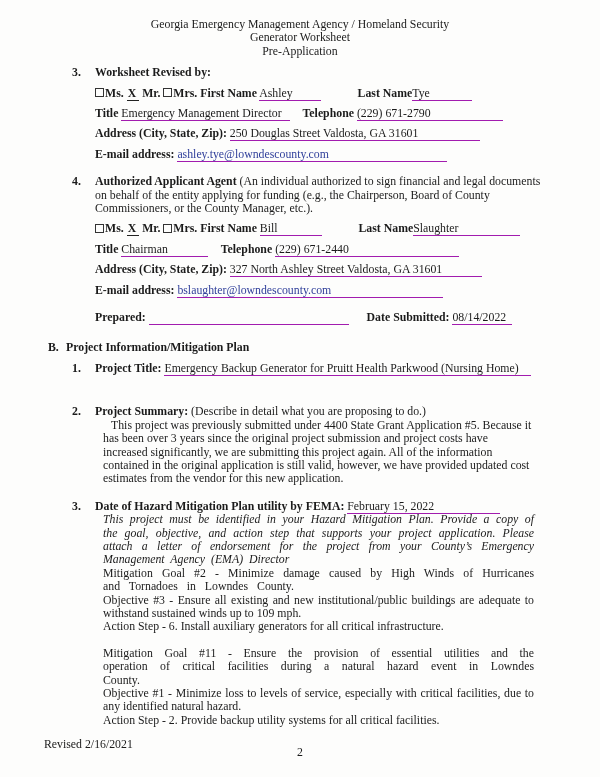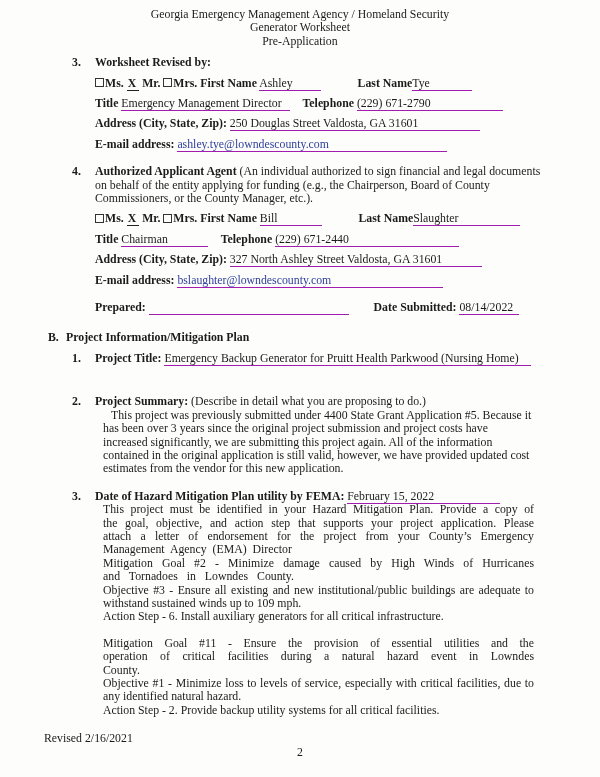--- a/index.html
+++ b/index.html
@@ -4,44 +4,44 @@
 <style>
   html,body {margin:0; padding:0; background:#ffffff;}
   .page {
     width:600px; height:777px; position:relative; overflow:hidden;
     background:#fdfdfc; color:#1b1b1b;
     font-family:"Liberation Serif", serif;
     font-size:11.8px; line-height:13.4px;
   }
   .c {text-align:center;}
   .b {font-weight:bold;}
-  .hdrblock {padding-top:8px;}
+  .hdrblock {padding-top:18px;}
   
   .li {margin-left:72px; margin-right:48px; display:flex; margin-top:7px;}
   .li .num {flex:0 0 23px; font-weight:bold;}
   .li .bd {flex:1; min-width:0;}
   .liB {margin-left:48px; margin-right:48px; display:flex;}
   .liB .numB {flex:0 0 18px; font-weight:bold;}
   .ind {margin-left:95px; margin-right:58px;}
   .frow {margin-top:7px;}
   .para {padding-right:18px;margin-left:8px;}
   .just {text-align:justify;}
   .goal {font-weight:normal; text-align:justify; word-spacing:6px;}
-  .sp3 {word-spacing:3px;}
+  .sp3 {word-spacing:3px;font-style:italic;}
   
   .uv {border-bottom:1px solid #a21caf;}
   .fill {display:inline-block;}
   .link {color:#31409b;}
   
   .cb {display:inline-block; width:7px; height:7px; border:1px solid #333;
        margin-right:1px; vertical-align:-0.5px; background:#fdfdfc;}
   .xmark {font-weight:bold; border-bottom:1px solid #222; padding:0 3px 0 1px;}
   .gapL {margin-left:34px;}
   .gapM {margin-left:10px;}
-  .revised {position:absolute; left:44px; bottom:32px;}
+  .revised {position:absolute; left:44px; bottom:26px;}
   .pagenum {position:absolute; left:0; right:0; bottom:18px; text-align:center;}
 </style>
 </head>
 <body>
 
 <div class="page">
 
   <div class="hdrblock">
     <div class="c">Georgia Emergency Management Agency / Homeland Security</div>
     <div class="c">Generator Worksheet</div>
@@ -107,21 +107,21 @@
       <span class="b">Address (City, State, Zip):</span>
       <span class="uv"><span>327 North Ashley Street Valdosta, GA  31601</span><span class="fill" style="width:40px"></span></span>
     </div>
     <div class="frow">
       <span class="b">E-mail address:</span>
       <span class="uv"><span class="link">bslaughter@lowndescounty.com</span><span class="fill" style="width:112px"></span></span>
     </div>
     <div class="frow" style="margin-top:14px;">
       <span class="b">Prepared:</span>
       <span class="uv"><span class="fill" style="width:200px"></span></span>
-      <span class="b" style="margin-left:22px;">Date Submitted:</span>
+      <span class="b" style="margin-left:15px;">Date Submitted:</span>
       <span class="uv"><span>08/14/2022</span><span class="fill" style="width:6px"></span></span>
     </div>
   </div>
 
   <div class="liB" style="margin-top:16px;">
     <span class="numB">B.</span>
     <div class="b">Project Information/Mitigation Plan</div>
   </div>
 
   <div class="li" style="margin-top:8px;">

